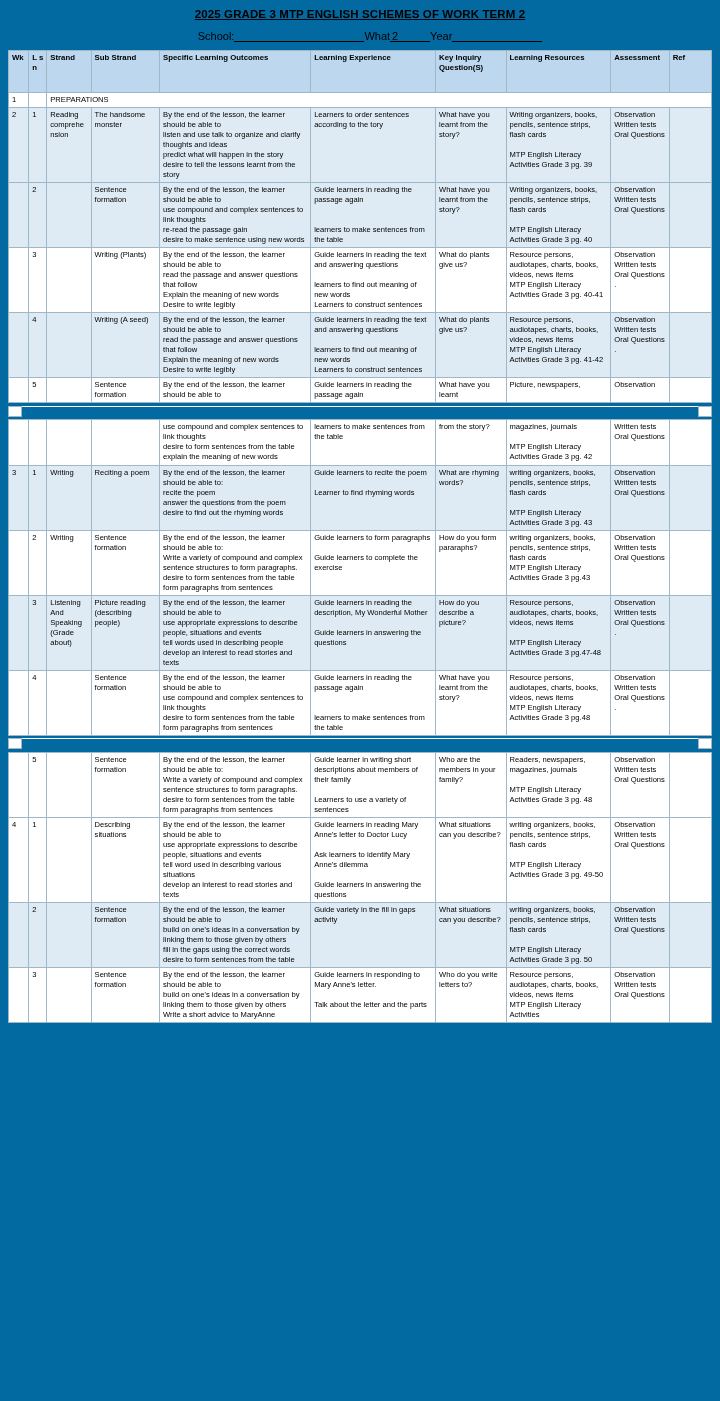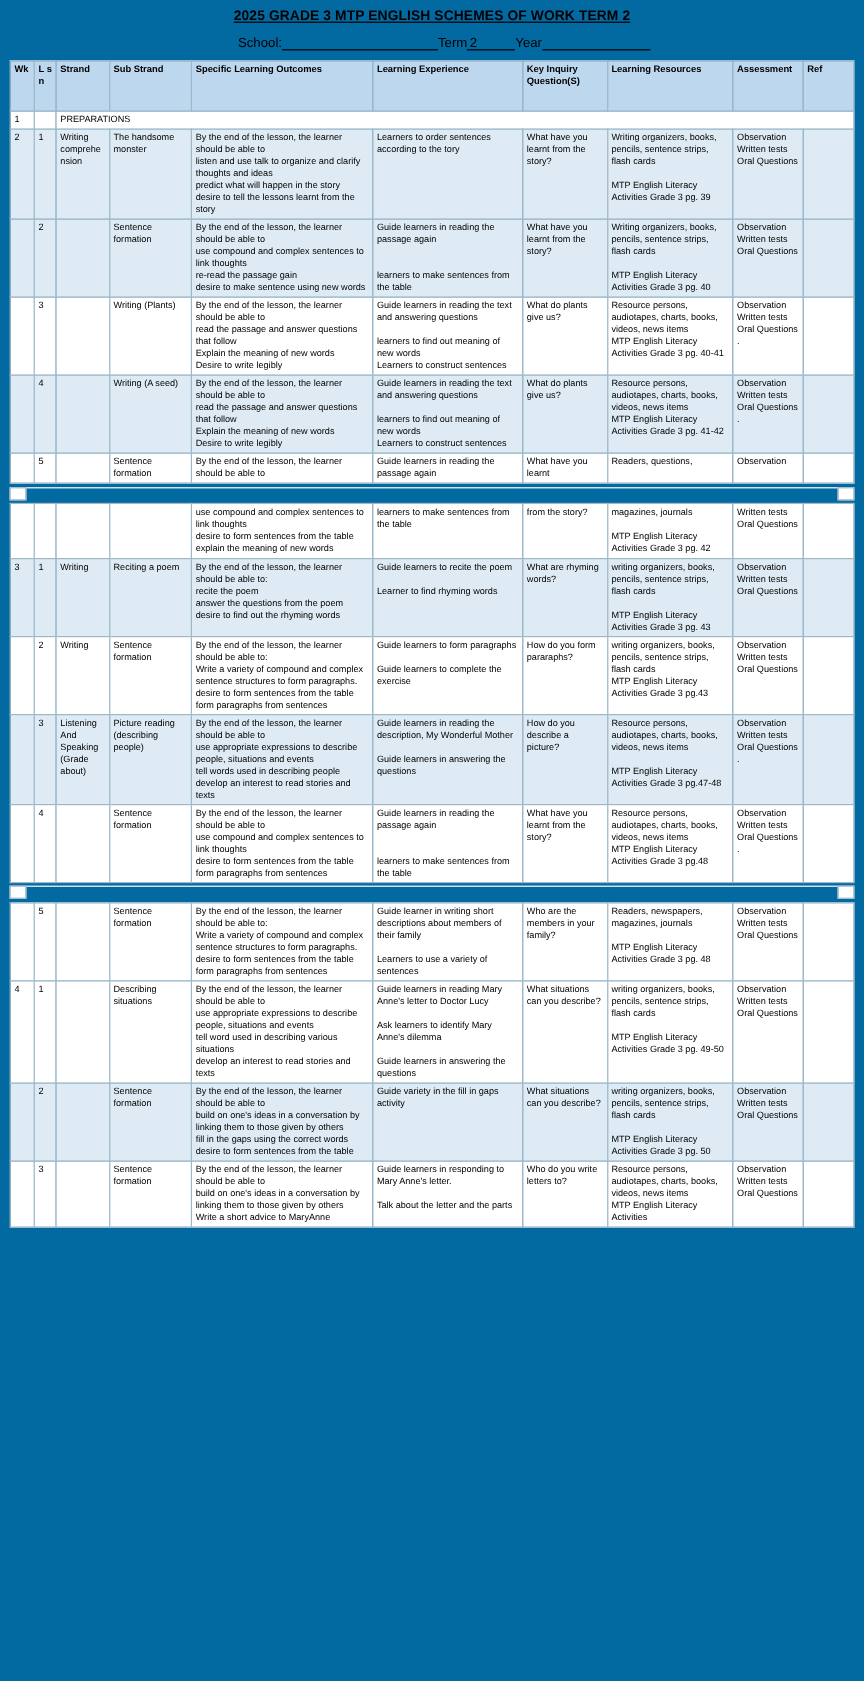--- a/index.html
+++ b/index.html
@@ -107,21 +107,21 @@
 </head>
 <body>
 
 <div class="page">
 
   <div class="doc-title">2025  GRADE 3 MTP ENGLISH SCHEMES OF WORK TERM 2</div>
 
   <div class="school-line">
     <span>School:</span>
     <span class="blank b1"></span>
-    <span>Term</span>
+    <span>What</span>
     <span class="blank b2"><span class="term-val">2</span></span>
     <span>Year</span>
     <span class="blank b3"></span>
   </div>
 
   <div class="tbl-wrap">
     <table class="mtp">
       <colgroup>
         <col class="c-wk">
           <col class="c-lsn">
@@ -150,21 +150,21 @@
       </thead>
       <tbody id="tbody-1">
           <tr class="prep">
             <td>1</td>
             <td></td>
             <td colspan="8">PREPARATIONS</td>
           </tr>
           <tr class="shade">
             <td>2</td>
             <td>1</td>
-            <td>Writing comprehension</td>
+            <td>Reading comprehension</td>
             <td>The handsome monster</td>
             <td>By the end of the lesson, the learner should be able to<br>listen and use talk to organize and clarify thoughts and ideas<br>predict what will happen in the story<br>desire to tell the lessons learnt from the story</td>
             <td>Learners to order sentences according to the tory</td>
             <td>What have you learnt from the story?</td>
             <td>Writing organizers, books, pencils, sentence strips, flash cards<br><br>MTP English Literacy Activities Grade 3 pg. 39</td>
             <td>Observation<br>Written tests<br>Oral Questions</td>
             <td></td>
           </tr>
           <tr class="shade">
             <td></td>
@@ -203,21 +203,21 @@
             <td></td>
           </tr>
           <tr class="plain">
             <td></td>
             <td>5</td>
             <td></td>
             <td>Sentence formation</td>
             <td>By the end of the lesson, the learner should be able to</td>
             <td>Guide learners in reading the passage again</td>
             <td>What have you learnt</td>
-            <td>Readers, questions,</td>
+            <td>Picture, newspapers,</td>
             <td>Observation</td>
             <td></td>
           </tr>
         </tbody>
     </table>
   </div>
 
   <div class="break-row">
     <span class="lnotch"></span>
     <span class="mid"></span>

